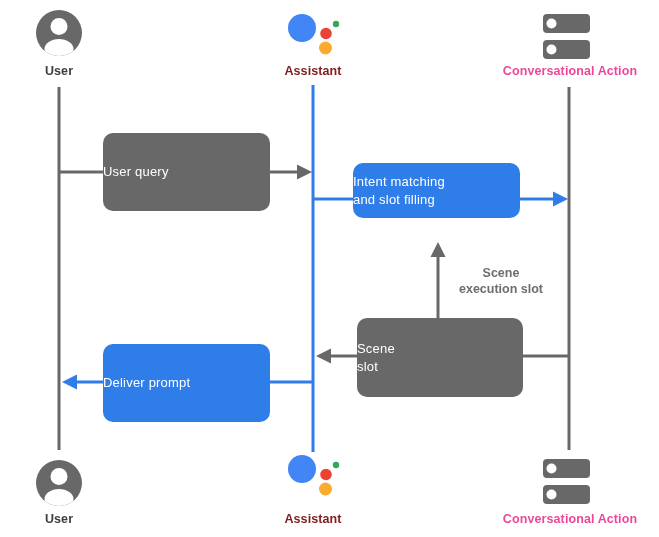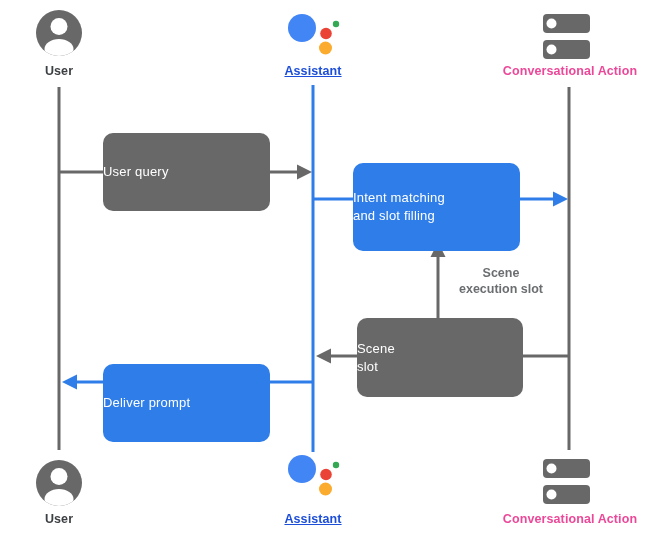--- a/index.html
+++ b/index.html
@@ -28,21 +28,21 @@
   .lane-label {
     position: absolute;
     font-size: 12.5px;
     font-weight: 700;
     text-align: right;
     white-space: nowrap;
     transform: translateX(-50%);
     letter-spacing: 0.1px;
   }
   .lane-label.dark   { color: #3c4043; }
-  .lane-label.light  { color: #1d4ed8; text-decoration: underline; }
+  .lane-label.light  { color: #7f1d1d; }
   .lane-label.medium { color: #ec4899; }
   .node {
     position: absolute;
     border-radius: 10px;
     color: #ffffff;
     font-size: 13px;
     letter-spacing: 0.2px;
     display: flex;
     flex-direction: column;
     align-items: flex-start;
@@ -116,31 +116,31 @@
   </svg>
 
   <div class="lane-label dark" style="left:59px; top:64px;">User</div>
   <div class="lane-label light" style="left:313px; top:64px;">Assistant</div>
   <div class="lane-label medium" style="left:570px; top:64px;">Conversational Action</div>
 
   <div class="node gray" style="left:103px; top:133px; width:167px; height:78px;">
     <span>User query</span>
   </div>
 
-  <div class="node blue" style="left:353px; top:163px; width:167px; height:88px;">
+  <div class="node blue" style="left:353px; top:163px; width:167px; height:55px;">
     <span>Intent matching</span>
     <span>and slot filling</span>
   </div>
 
   <div class="node gray" style="left:357px; top:318px; width:166px; height:79px;">
     <span>Scene</span>
     <span>slot</span>
   </div>
 
-  <div class="node blue" style="left:103px; top:344px; width:167px; height:78px;margin-top:20px;">
+  <div class="node blue" style="left:103px; top:344px; width:167px; height:78px;">
     <span>Deliver prompt</span>
   </div>
 
   <div class="annotation" style="left:501px; top:265px;">
     <div>Scene</div>
     <div>execution slot</div>
   </div>
 
   <svg class="icon" style="left:35px; top:459px;" width="48" height="48" viewBox="0 0 48 48">
     <clipPath id="uc2">

